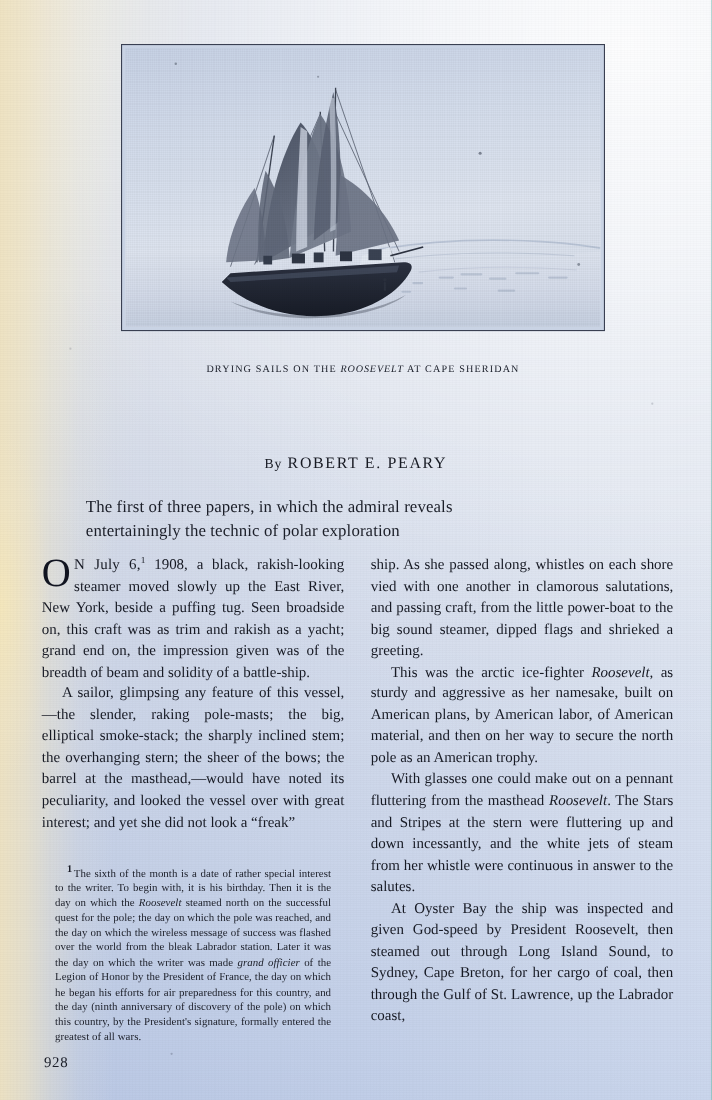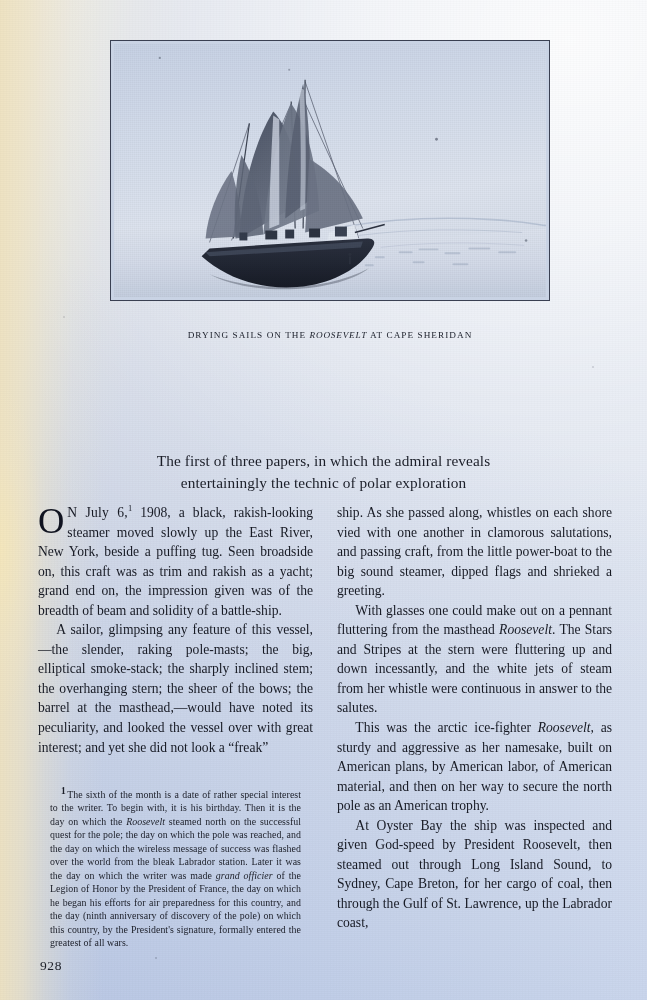--- a/index.html
+++ b/index.html
@@ -168,21 +168,21 @@
   }
   .byline .by {
     font-size: 12.4px;
     letter-spacing: .7px;
   }
   .deck {
     position: absolute;
     left: 78px;
     width: 491px;
     top: 450px;
-    text-align: center;
+    text-align: left;
     font-size: 15.3px;
     line-height: 22px;
     color: #1b1e28;
     letter-spacing: .1px;
   }
 
   
   .col {
     position: absolute;
     top: 503px;
@@ -371,41 +371,45 @@
         </svg>
         <div class="plate-grain"></div>
       </div>
     </div>
 
     <div class="plate-caption">
       <span>DRYING SAILS ON THE </span><span class="ital">ROOSEVELT</span><span> AT CAPE SHERIDAN</span>
     </div>
 
 
+    <div class="byline">
+      <span class="by">By</span>
+      <span>ROBERT E. PEARY</span>
+    </div>
 
     <div class="deck">
       <div>The first of three papers, in which the admiral reveals</div>
       <div>entertainingly the technic of polar exploration</div>
     </div>
 
     <div class="col col-left">
       <p class="first"><span class="dropcap">O</span><span class="smallcaps-run">N July 6,</span><sup class="fn">1</sup><span> 1908, a black, rakish-looking steamer moved slowly up the East River, New York, beside a puffing tug. Seen broadside on, this craft was as trim and rakish as a yacht; grand end on, the impression given was of the breadth of beam and solidity of a battle-ship.</span></p>
       <p>A sailor, glimpsing any feature of this vessel,—the slender, raking pole-masts; the big, elliptical smoke-stack; the sharply inclined stem; the overhanging stern; the sheer of the bows; the barrel at the masthead,—would have noted its peculiarity, and looked the vessel over with great interest; and yet she did not look a “freak”</p>
     </div>
 
     <div class="footnote">
       <p><span class="fnmark">1</span><span>The sixth of the month is a date of rather special interest to the writer. To begin with, it is his birthday. Then it is the day on which the </span><span class="ital">Roosevelt</span><span> steamed north on the successful quest for the pole; the day on which the pole was reached, and the day on which the wireless message of success was flashed over the world from the bleak Labrador station. Later it was the day on which the writer was made </span><span class="ital">grand officier</span><span> of the Legion of Honor by the President of France, the day on which he began his efforts for air preparedness for this country, and the day (ninth anniversary of discovery of the pole) on which this country, by the President's signature, formally entered the greatest of all wars.</span></p>
     </div>
 
     <div class="col col-right">
       <p class="first">ship. As she passed along, whistles on each shore vied with one another in clamorous salutations, and passing craft, from the little power-boat to the big sound steamer, dipped flags and shrieked a greeting.</p>
 
+      <p><span>This was the arctic ice-fighter </span><span class="ital">Roosevelt,</span><span> as sturdy and aggressive as her namesake, built on American plans, by American labor, of American material, and then on her way to secure the north pole as an American trophy.</span></p>
+
       <p><span>With glasses one could make out on a pennant fluttering from the masthead </span><span class="ital">Roosevelt</span><span>. The Stars and Stripes at the stern were fluttering up and down incessantly, and the white jets of steam from her whistle were continuous in answer to the salutes.</span></p>
-
-      <p><span>This was the arctic ice-fighter </span><span class="ital">Roosevelt,</span><span> as sturdy and aggressive as her namesake, built on American plans, by American labor, of American material, and then on her way to secure the north pole as an American trophy.</span></p>
 
       <p>At Oyster Bay the ship was inspected and given God-speed by President Roosevelt, then steamed out through Long Island Sound, to Sydney, Cape Breton, for her cargo of coal, then through the Gulf of St. Lawrence, up the Labrador coast,</p>
     </div>
 
     <div class="folio">928</div>
 
     <span class="speck" style="left:155px; top:957px; width:2px; height:2px; opacity:.45"></span>
     <span class="speck" style="left:592px; top:366px; width:2px; height:2px; opacity:.35"></span>
     <span class="speck" style="left:63px; top:316px; width:2px; height:2px; opacity:.3"></span>
 

